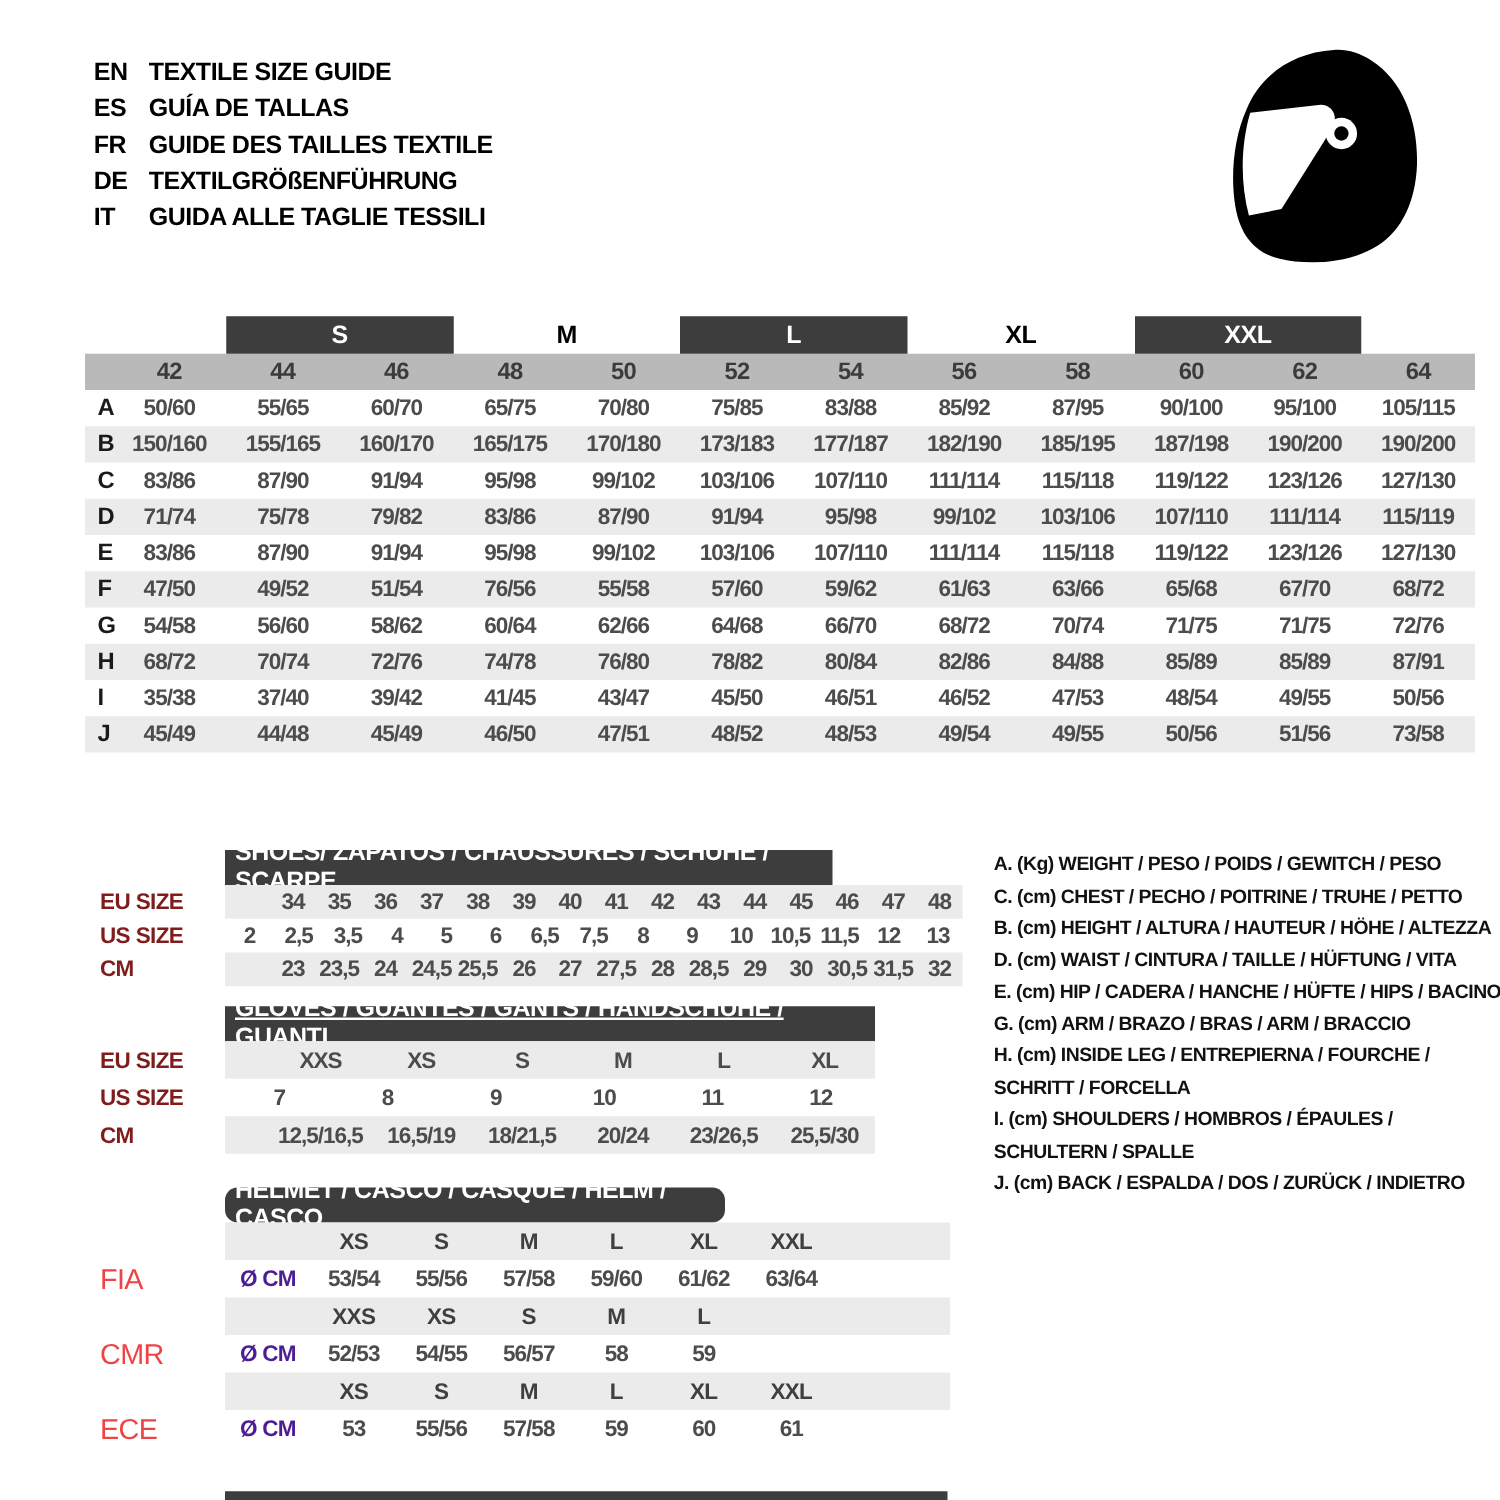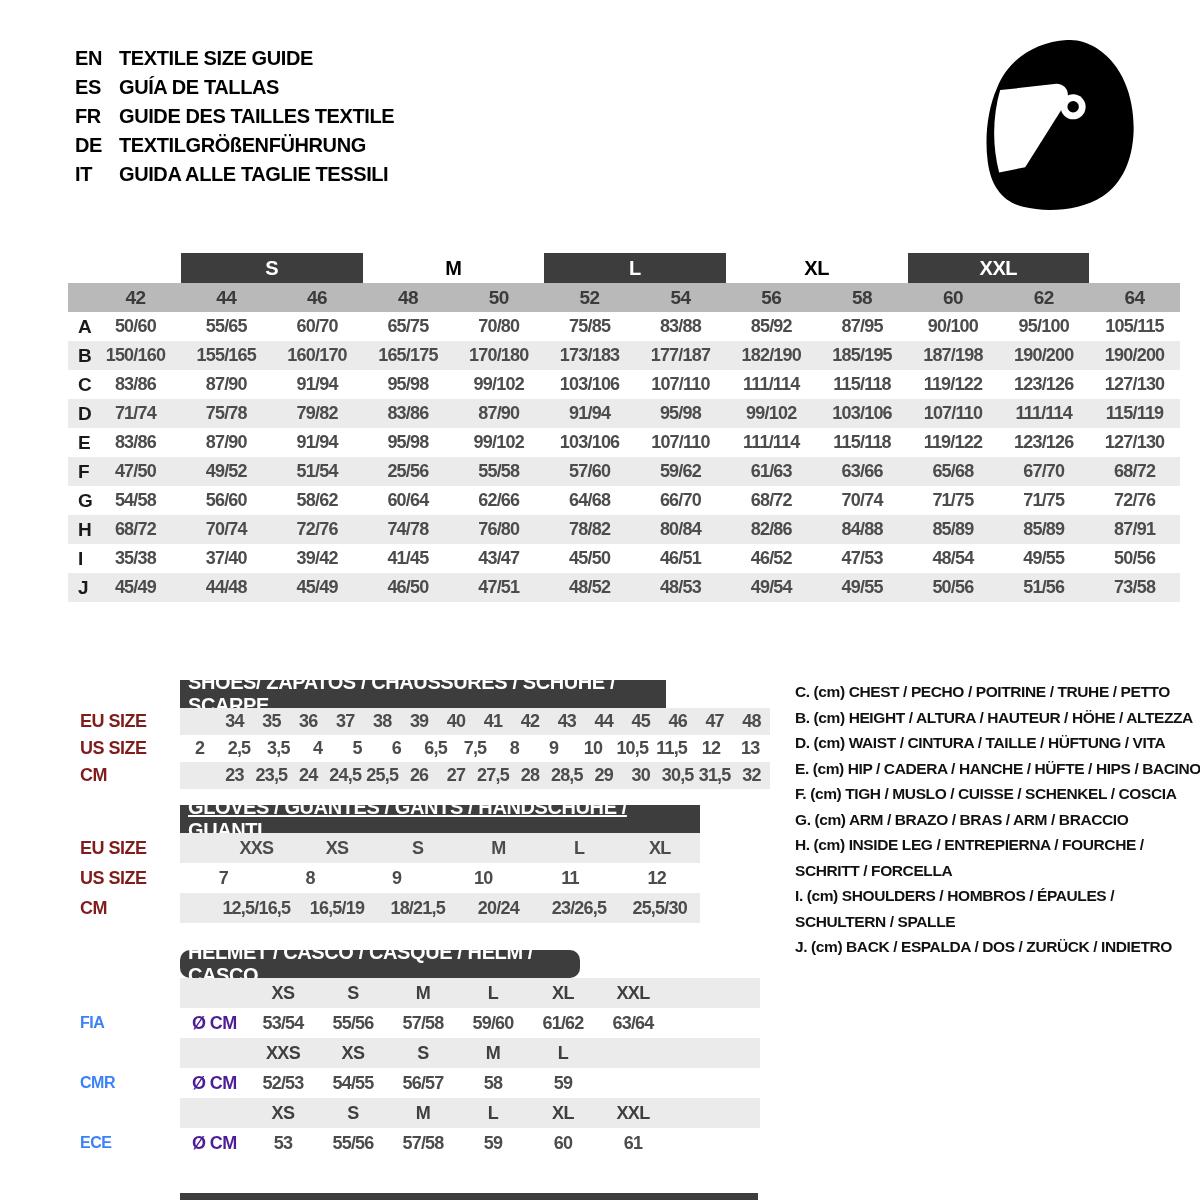--- a/index.html
+++ b/index.html
@@ -40,22 +40,22 @@
   .slabel { width:100px; font-weight:700; font-size:18px; letter-spacing:-0.5px;
     display:flex; align-items:center; color:#7f1d1d; }
   .sband { display:grid; align-items:center; }
   .sband.gray { background:var(--row_alt);padding-left:36px; }
   .sband15 { width:590px; grid-template-columns:repeat(15,1fr); }
   .sband6  { width:520px; grid-template-columns:repeat(6,1fr); }
   .scell { text-align:center; font-weight:700; font-size:18px; color:#4c4c4c; letter-spacing:-0.8px; }
 
   
   .hrow { display:flex; height:30px; }
-  .hlabel { width:100px; font-weight:700; font-size:16px; letter-spacing:-0.5px;
-    display:flex; align-items:center; color:#3b82f6; }
+  .hlabel { width:100px; font-weight:400; font-size:23px; letter-spacing:-0.5px;
+    display:flex; align-items:center; color:#ef4444; }
   .hband { width:580px; display:grid; grid-template-columns:68px repeat(6,70px) 1fr; align-items:center; }
   .hband.gray { background:var(--row_alt); }
   .hcell { text-align:center; font-weight:700; font-size:18px; color:#3f3f3f; letter-spacing:-0.6px; }
   .hval { color:#4c4c4c; letter-spacing:-0.8px; }
   .hunit { text-align:left; padding-left:12px; color:#4c1d95; }
 
   
   #legend { position:absolute; left:795px; top:679px; width:400px; }
   .legend-line { font-weight:700; font-size:15.5px; letter-spacing:-0.4px;
     line-height:25.5px; white-space:nowrap; color:#111; }
@@ -196,21 +196,21 @@
         <div class="mt-cell mt-val">115/118</div>
         <div class="mt-cell mt-val">119/122</div>
         <div class="mt-cell mt-val">123/126</div>
         <div class="mt-cell mt-val">127/130</div>
       </div>
       <div class="mt-row alt">
         <div class="mt-cell mt-label">F</div>
         <div class="mt-cell mt-val">47/50</div>
         <div class="mt-cell mt-val">49/52</div>
         <div class="mt-cell mt-val">51/54</div>
-        <div class="mt-cell mt-val">25/56</div>
+        <div class="mt-cell mt-val">76/56</div>
         <div class="mt-cell mt-val">55/58</div>
         <div class="mt-cell mt-val">57/60</div>
         <div class="mt-cell mt-val">59/62</div>
         <div class="mt-cell mt-val">61/63</div>
         <div class="mt-cell mt-val">63/66</div>
         <div class="mt-cell mt-val">65/68</div>
         <div class="mt-cell mt-val">67/70</div>
         <div class="mt-cell mt-val">68/72</div>
       </div>
       <div class="mt-row">
@@ -452,25 +452,25 @@
           <div class="hcell hval">57/58</div>
           <div class="hcell hval">59</div>
           <div class="hcell hval">60</div>
           <div class="hcell hval">61</div>
           <div class="hcell"></div>
         </div>
       </div>
     </div>
 
   <div id="legend">
+      <div class="legend-line">A. (Kg) WEIGHT / PESO / POIDS / GEWITCH / PESO</div>
       <div class="legend-line">C. (cm) CHEST / PECHO / POITRINE / TRUHE / PETTO</div>
       <div class="legend-line">B. (cm) HEIGHT / ALTURA / HAUTEUR / HÖHE / ALTEZZA</div>
       <div class="legend-line">D. (cm) WAIST / CINTURA / TAILLE / HÜFTUNG / VITA</div>
       <div class="legend-line">E. (cm) HIP / CADERA / HANCHE / HÜFTE / HIPS /  BACINO</div>
-      <div class="legend-line">F. (cm) TIGH / MUSLO / CUISSE / SCHENKEL / COSCIA</div>
       <div class="legend-line">G. (cm) ARM  / BRAZO / BRAS / ARM / BRACCIO</div>
       <div class="legend-line">H. (cm) INSIDE LEG / ENTREPIERNA / FOURCHE /</div>
       <div class="legend-line">SCHRITT / FORCELLA</div>
       <div class="legend-line">I.  (cm) SHOULDERS / HOMBROS / ÉPAULES /</div>
       <div class="legend-line">SCHULTERN / SPALLE</div>
       <div class="legend-line">J. (cm) BACK / ESPALDA / DOS / ZURÜCK / INDIETRO</div>
     </div>
 
   <div id="bottom-bar"></div>
 </div>

